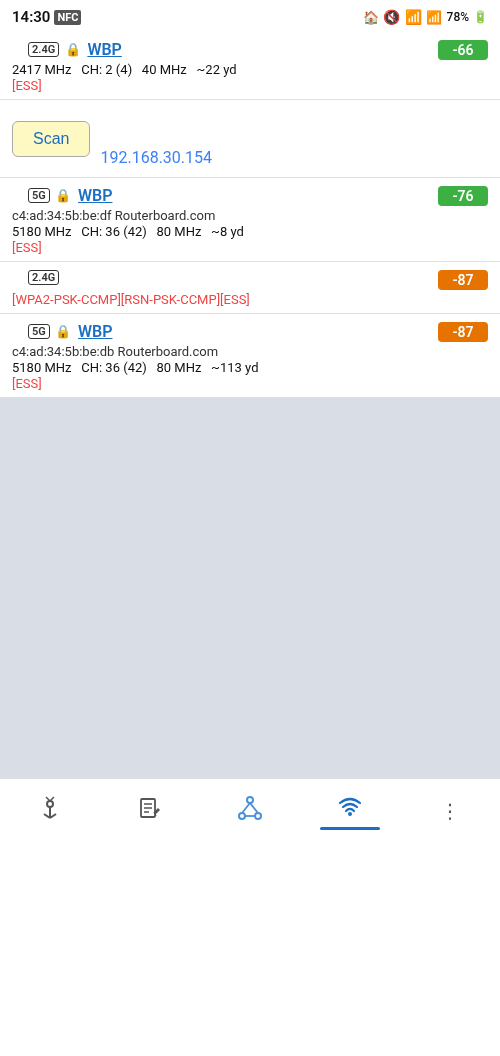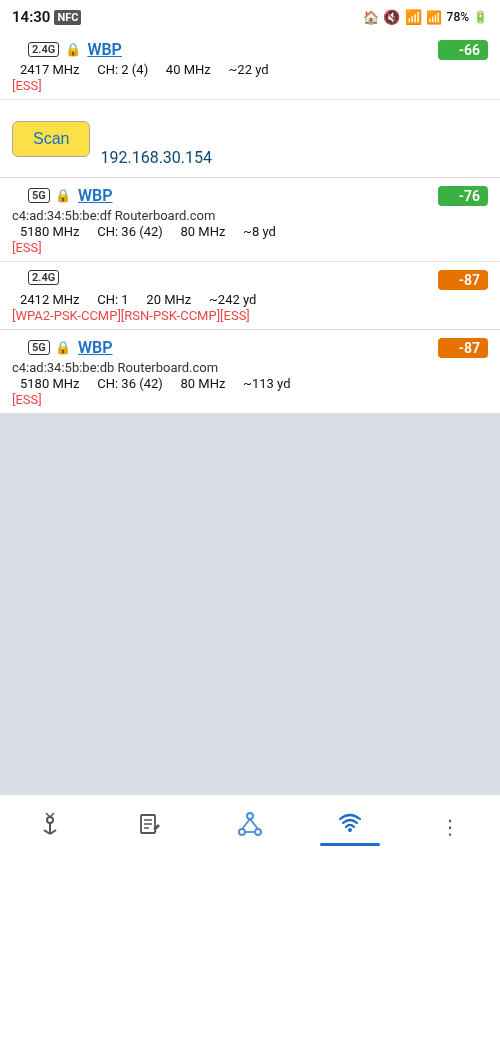--- a/index.html
+++ b/index.html
@@ -89,40 +89,40 @@
       color: #e67300;
     }
 
     .signal-badge {
       border-radius: 4px;
       padding: 2px 8px;
       font-size: 14px;
       font-weight: 600;
       color: #fff;
       min-width: 50px;
-      text-align: right;
+      text-align: center;
     }
 
     .signal-green { background: #3cb043; }
     .signal-orange { background: #e67300; }
 
     .mac-vendor {
       font-size: 13px;
       color: #333;
       margin: 1px 0;
     }
     .mac-vendor span.vendor { font-weight: 400; }
 
     .freq-info {
       font-size: 13px;
       color: #111;
       font-weight: 700;
       margin: 1px 0;
     }
-    .freq-info span { font-weight: 400; margin-left: 8px; }
+    .freq-info span { font-weight: 400; }
 
     .tags {
       font-size: 13px;
       color: #ef4444;
       margin-top: 1px;
     }
 
     
     .scan-row {
       display: flex;
@@ -132,28 +132,28 @@
       border-bottom: 1px solid #e0e0e0;
       background: #fff;
     }
 
     .scan-button {
       border: 1.5px solid #aaa;
       border-radius: 6px;
       padding: 8px 20px;
       font-size: 16px;
       color: #1a6fc4;
-      background: #fde047;
+      background: #fef9c3;
       cursor: pointer;
       font-weight: 400;
     }
 
     .scan-ip {
       font-size: 16px;
-      color: #0c4a6e;
+      color: #3b82f6;
       margin-top: 38px;
     }
 
     
     .gray-area {
       background: #d8dde6;
       flex: 1;
       min-height: 380px;
     }
 
@@ -270,26 +270,20 @@
       </div>
       <div class="tags">[ESS]</div>
     </div>
 
     <div class="network-card">
       <div class="network-header">
         <div class="network-title-row">
           <span class="band-badge">2.4G</span>
         </div>
         <span class="signal-badge signal-orange">-87</span>
-      </div>
-      <div class="freq-info">
-        <span>2412 MHz</span>&nbsp;&nbsp;
-        <span>CH: 1</span>&nbsp;&nbsp;
-        <span>20 MHz</span>&nbsp;&nbsp;
-        <span>~242 yd</span>
       </div>
       <div class="tags">[WPA2-PSK-CCMP][RSN-PSK-CCMP][ESS]</div>
     </div>
 
     <div class="network-card">
       <div class="network-header">
         <div class="network-title-row">
           <span class="band-badge">5G</span>
           <span class="lock-icon">🔒</span>
           <span class="network-name">WBP</span>

